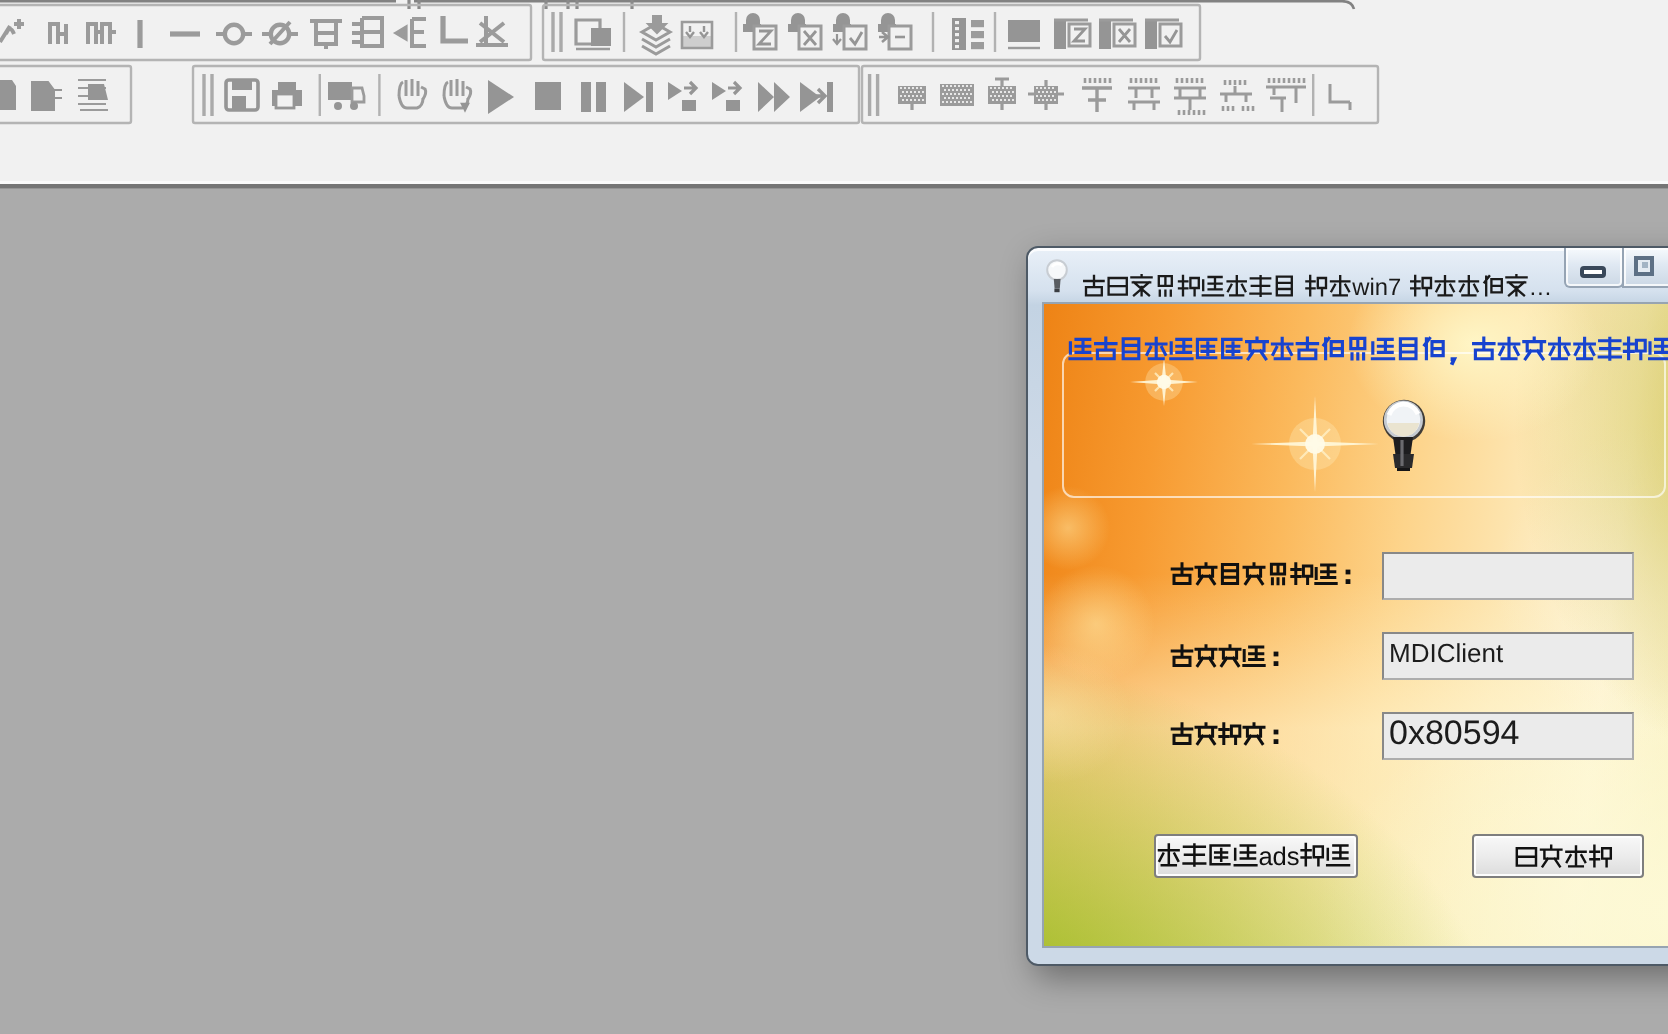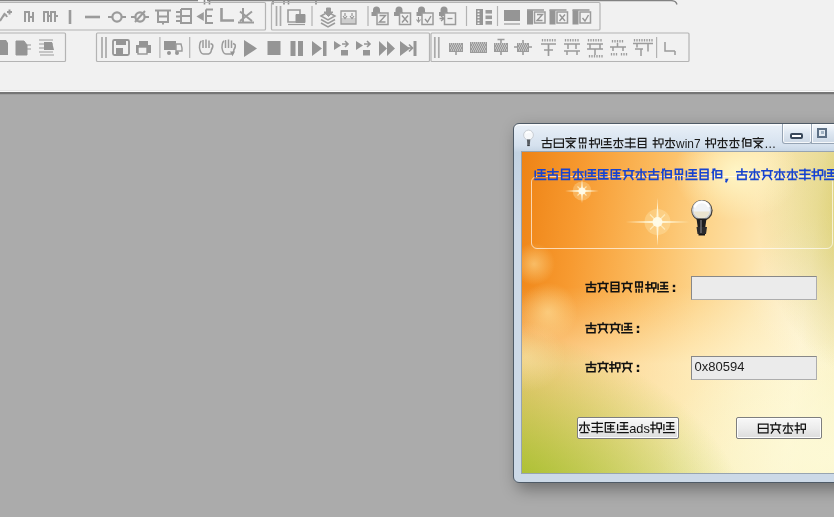--- a/index.html
+++ b/index.html
@@ -279,21 +279,22 @@
         <svg width="62" height="15" style="position:absolute;overflow:visible">
           <path d="M6.0,1.9 L6.0,7.0 M1.1,4.5 L10.9,4.5 M2.0,7.6 L10.0,7.6 M2.0,7.6 L2.0,11.8 M10.0,7.6 L10.0,11.8 M2.0,11.8 L10.0,11.8" stroke="#101010" stroke-width="1.50" fill="none" stroke-linecap="square"></path>
           <path d="M13.0,3.6 L23.0,3.6 M14.7,3.6 L14.7,8.1 M21.3,3.6 L21.3,8.1 M14.7,8.1 L21.3,8.1 M16.3,8.1 L13.8,11.8 M19.7,8.1 L22.2,11.8 M18.0,1.9 L18.0,3.6" stroke="#101010" stroke-width="1.50" fill="none" stroke-linecap="square"></path>
           <path d="M26.9,1.9 L26.9,11.8 M24.9,4.8 L29.1,4.8 M24.9,8.3 L29.1,8.3 M30.7,3.0 L34.9,3.0 M30.7,3.0 L30.7,8.1 M34.9,3.0 L34.9,8.1 M30.7,8.1 L34.9,8.1 M32.8,8.1 L32.8,11.8" stroke="#101010" stroke-width="1.50" fill="none" stroke-linecap="square"></path>
           <path d="M37.0,3.6 L47.0,3.6 M38.7,3.6 L38.7,8.1 M45.3,3.6 L45.3,8.1 M38.7,8.1 L45.3,8.1 M40.3,8.1 L37.8,11.8 M43.7,8.1 L46.2,11.8 M42.0,1.9 L42.0,3.6" stroke="#101010" stroke-width="1.50" fill="none" stroke-linecap="square"></path>
           <rect x="51.8" y="4.8" width="2.4" height="2.4" fill="#101010"></rect>
           <rect x="51.8" y="9.6" width="2.4" height="2.4" fill="#101010"></rect>
         </svg>
       </div>
       <div style="position:absolute;left:168.5px;width:121.5px;height:22px;background:#ebebeb;border-top:1px solid #888;border-left:1px solid #888;border-bottom:1px solid #adadad;border-right:1px solid #adadad;font-family:'Liberation Sans',sans-serif;font-size:13px;color:#1c1c1c;line-height:19px;padding-left:3px;top:124px"></div>
-      <div style="position:absolute;left:168.5px;width:121.5px;height:22px;background:#ebebeb;border-top:1px solid #888;border-left:1px solid #888;border-bottom:1px solid #adadad;border-right:1px solid #adadad;font-family:'Liberation Sans',sans-serif;font-size:13px;color:#1c1c1c;line-height:19px;padding-left:3px;top:203.5px">0x80594</div>
+      <div style="position:absolute;left:168.5px;width:121.5px;height:22px;background:#ebebeb;border-top:1px solid #888;border-left:1px solid #888;border-bottom:1px solid #adadad;border-right:1px solid #adadad;font-family:'Liberation Sans',sans-serif;font-size:13px;color:#1c1c1c;line-height:19px;padding-left:3px;top:164px">MDIClient</div>
+      <div style="position:absolute;left:168.5px;width:121.5px;height:22px;background:#ebebeb;border-top:1px solid #888;border-left:1px solid #888;border-bottom:1px solid #adadad;border-right:1px solid #adadad;font-family:'Liberation Sans',sans-serif;font-size:17px;color:#1c1c1c;line-height:19px;padding-left:3px;top:203.5px">0x80594</div>
       <div style="position:absolute;height:20px;background:linear-gradient(180deg,#f8f8f8,#ececec 50%,#dcdcdc);border:1px solid #7e7e7e;border-radius:2px;box-shadow:inset 0 0 0 1px #fdfdfd;left:54.5px;top:264.5px;width:100px"></div>
       <div style="position:absolute;height:20px;background:linear-gradient(180deg,#f8f8f8,#ececec 50%,#dcdcdc);border:1px solid #7e7e7e;border-radius:2px;box-shadow:inset 0 0 0 1px #fdfdfd;left:214px;top:264.5px;width:84px"></div>
       <div style="position:absolute;left:55.8px;top:268px;width:90px;height:17px">
         <svg width="99" height="16" style="position:absolute;overflow:visible">
           <path d="M1.5,5.1 L11.3,5.1 M6.4,2.2 L6.4,12.6 M3.6,6.8 L1.7,10.4 M9.2,6.8 L11.1,10.4 M2.9,12.6 L9.9,12.6" stroke="#111" stroke-width="1.25" fill="none" stroke-linecap="square"></path>
           <path d="M14.0,3.4 L24.4,3.4 M14.5,7.4 L23.9,7.4 M13.8,11.7 L24.6,11.7 M19.2,2.2 L19.2,12.8" stroke="#111" stroke-width="1.25" fill="none" stroke-linecap="square"></path>
           <path d="M27.3,2.7 L36.7,2.7 M27.3,2.7 L27.3,12.1 M27.3,12.1 L36.7,12.1 M32.6,4.5 L32.6,10.4 M29.6,6.2 L35.5,6.2 M29.6,8.8 L35.5,8.8" stroke="#111" stroke-width="1.25" fill="none" stroke-linecap="square"></path>
           <path d="M42.4,2.7 L49.5,2.7 M46.0,2.7 L46.0,9.3 M42.4,6.2 L49.5,6.2 M39.6,4.5 L39.6,9.8 M39.4,12.6 L50.2,12.6 M42.4,9.3 L49.5,9.3" stroke="#111" stroke-width="1.25" fill="none" stroke-linecap="square"></path>
           <text x="51.2" y="12.5" font-family="Liberation Sans, sans-serif" font-size="12.8px" font-weight="normal" fill="#111" textLength="20.6">ads</text>
           <path d="M74.9,2.0 L74.9,12.6 M72.8,5.1 L77.3,5.1 M72.8,8.8 L77.3,8.8 M78.9,3.2 L83.4,3.2 M78.9,3.2 L78.9,8.6 M83.4,3.2 L83.4,8.6 M78.9,8.6 L83.4,8.6 M81.2,8.6 L81.2,12.6" stroke="#111" stroke-width="1.25" fill="none" stroke-linecap="square"></path>

